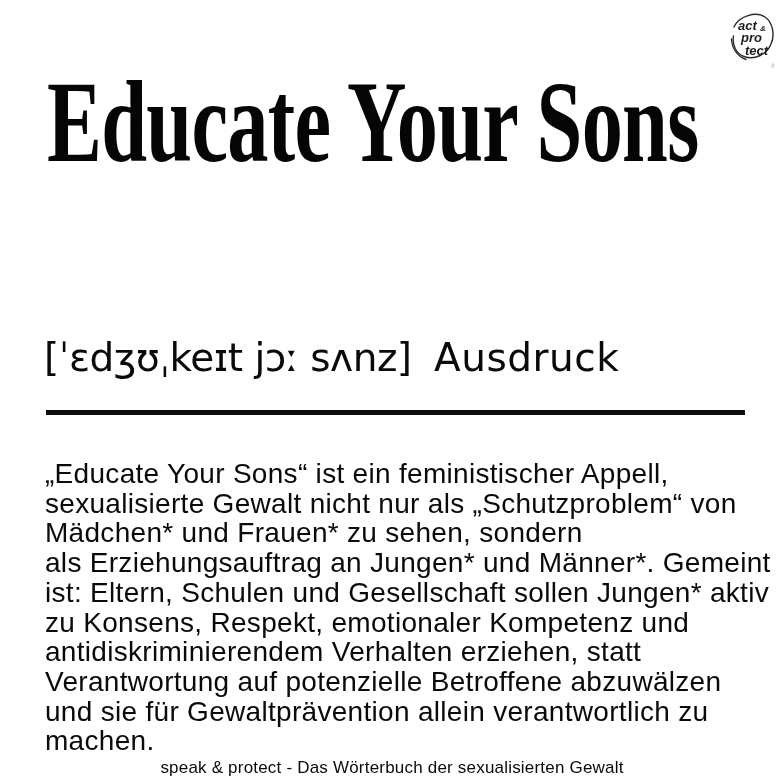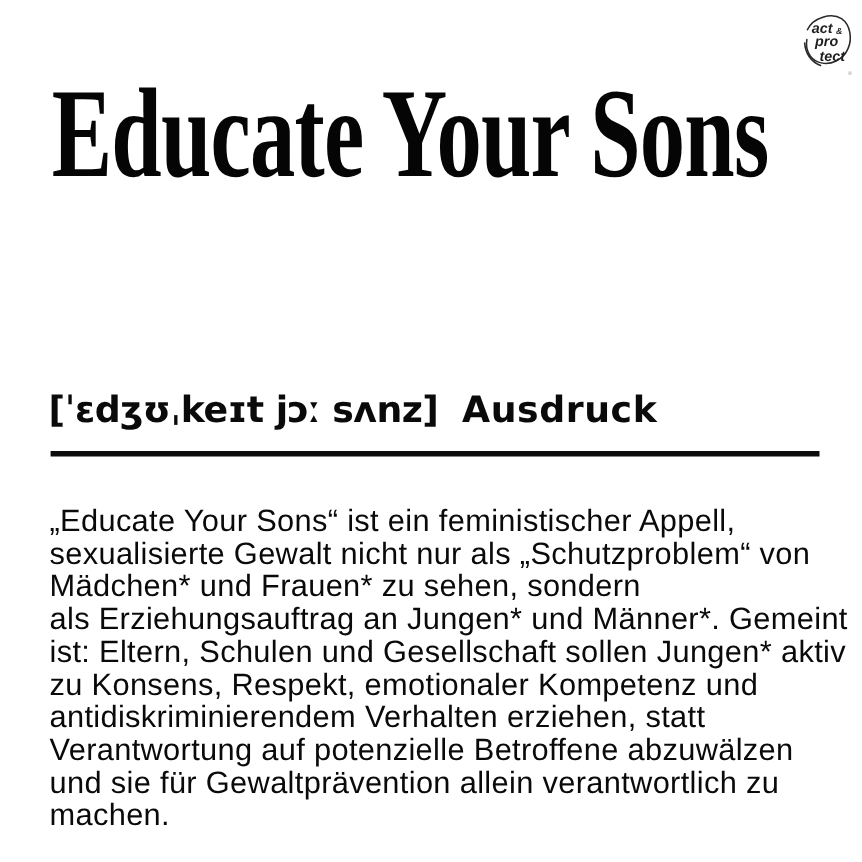--- a/index.html
+++ b/index.html
@@ -38,28 +38,27 @@
     white-space: nowrap;
     letter-spacing: -1px;
     transform: scaleX(0.71);
     transform-origin: left top;
     color: #050505;
   }
 
   
   .pronunciation {
     position: absolute;
-    top: 353px;
+    top: 335px;
     left: 44px;
     font-family: "DejaVu Sans", sans-serif;
-    font-size: 33px;
+    font-size: 39px;
     line-height: 1.2;
     white-space: nowrap;
     color: #0a0a0a;
-    font-weight: bold;
   }
   .pronunciation .ipa { letter-spacing: -0.5px; }
   .pronunciation .word-class { margin-left: 10px; letter-spacing: 0.5px; }
 
   
   .rule {
     position: absolute;
     top: 410px;
     left: 46px;
     width: 699px;
@@ -126,14 +125,15 @@
 sexualisierte Gewalt nicht nur als „Schutzproblem“ von
 Mädchen* und Frauen* zu sehen, sondern
 als Erziehungsauftrag an Jungen* und Männer*. Gemeint
 ist: Eltern, Schulen und Gesellschaft sollen Jungen* aktiv
 zu Konsens, Respekt, emotionaler Kompetenz und
 antidiskriminierendem Verhalten erziehen, statt
 Verantwortung auf potenzielle Betroffene abzuwälzen
 und sie für Gewaltprävention allein verantwortlich zu
 machen.</p>
 
+  <div class="footer">speak &amp; protect - Das Wörterbuch der sexualisierten Gewalt</div>
 
 </div>
 
 </body></html>

